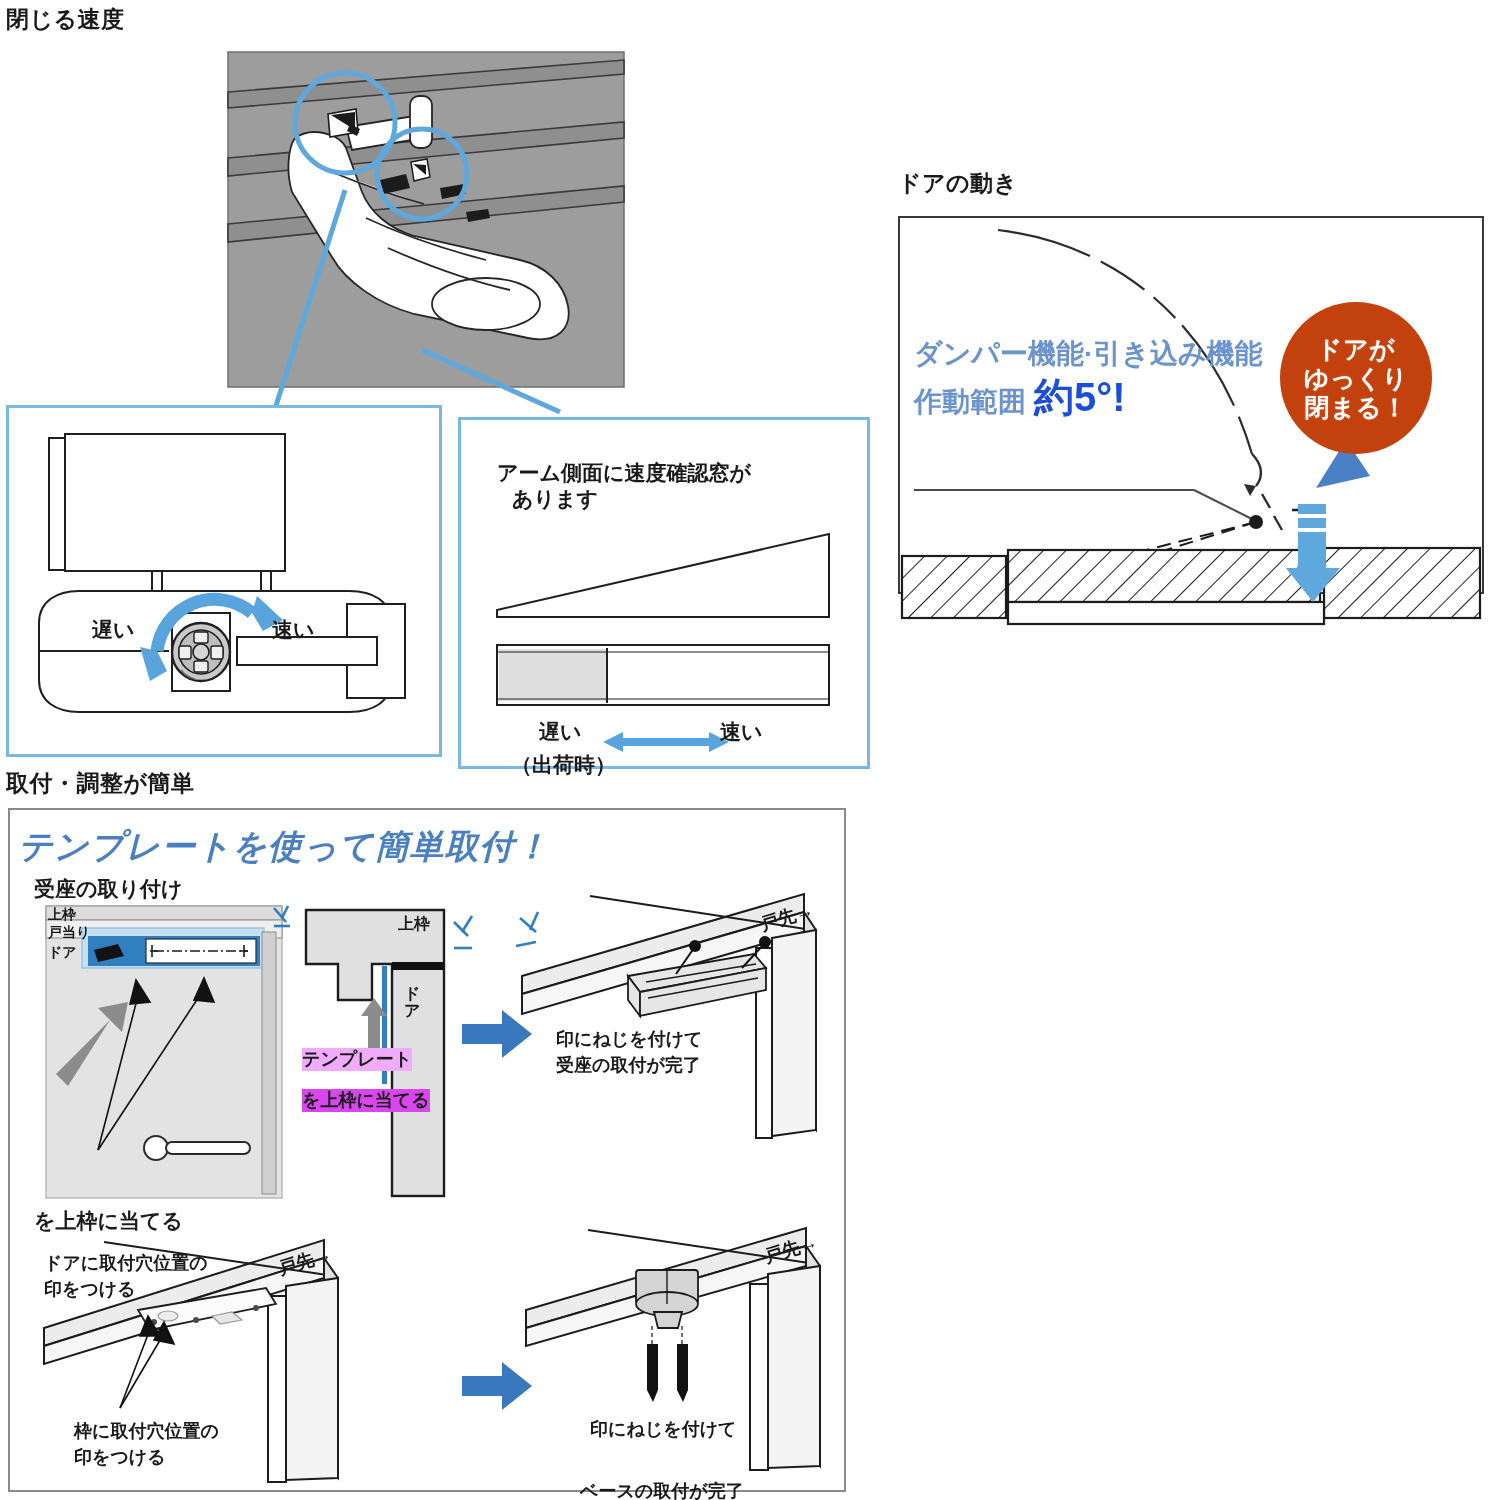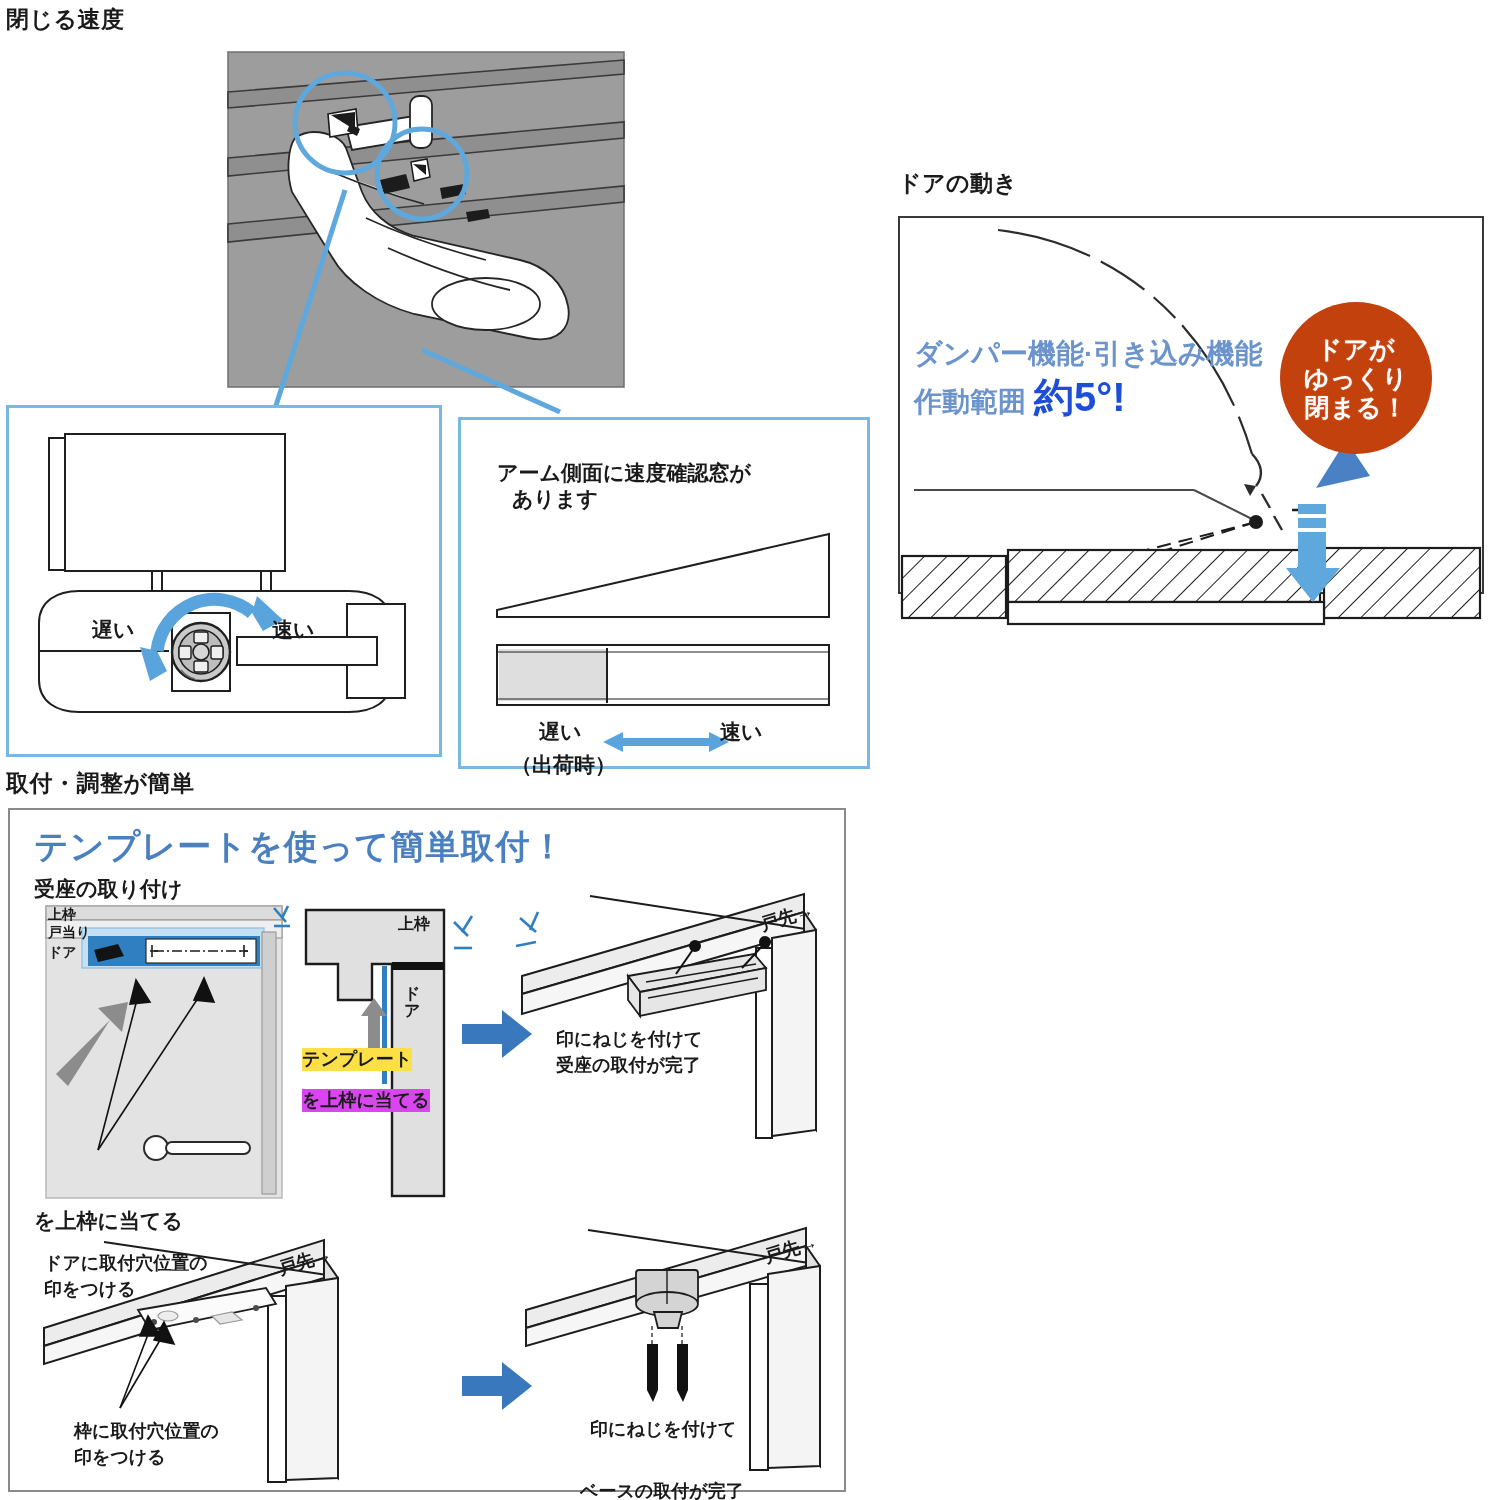--- a/index.html
+++ b/index.html
@@ -193,21 +193,21 @@
         <span>閉まる！</span>
       </span>
     </div>
   </div>
 </div>
 
 <div class="abs ttl" style="left:6px;top:768px;">取付・調整が簡単</div>
 
 <div class="abs graybox" style="left:8px;top:808px;width:838px;height:684px;">
 
-  <div class="abs hd-blue" style="left:24px;top:14px;">テンプレートを使って簡単取付！</div>
+  <div class="abs hd-blue" style="left:8px;top:14px;font-style:italic;">テンプレートを使って簡単取付！</div>
 
   <div class="abs lbl" style="left:24px;top:66px;">受座の取り付け</div>
 
   <div class="abs" style="left:14px;top:92px;width:268px;height:300px;">
     <svg width="268" height="300" viewBox="0 0 268 300">
       <rect x="22" y="4" width="236" height="292" fill="#e3e3e3" stroke="#b5b5b5" stroke-width="1.4"></rect>
       <rect x="22" y="4" width="236" height="14" fill="#dcdcdc" stroke="#9a9a9a" stroke-width="1.2"></rect>
       <rect x="22" y="18" width="236" height="18" fill="#efefef" stroke="#9a9a9a" stroke-width="1.2"></rect>
       <rect x="58" y="26" width="182" height="40" fill="#c5dff3" stroke="#8bbfe2" stroke-width="1.2"></rect>
       <rect x="64" y="34" width="172" height="30" fill="#2f7fc1"></rect>
@@ -255,21 +255,21 @@
       <path d="M74 152 l0 -36 l-7 0 l13 -18 l13 18 l-7 0 l0 36 Z" fill="#8c8c8c"></path>
       <g stroke="#2f7fc1" stroke-width="2.6" fill="none">
         <line x1="160" y1="22" x2="174" y2="36"></line>
         <line x1="160" y1="48" x2="178" y2="48"></line>
         <line x1="178" y1="16" x2="168" y2="32"></line>
       </g>
     </svg>
     <div class="abs lbl-xs" style="left:104px;top:14px;font-size:16px;">上枠</div>
     <div class="abs lbl-xs" style="left:110px;top:86px;font-size:16px;width:18px;line-height:1.05;">ドア</div>
   </div>
-  <div class="abs lbl-s" style="left:292px;top:238px;background:#fde047;">テンプレート</div>
+  <div class="abs lbl-s" style="left:292px;top:238px;background:#f0abfc;">テンプレート</div>
   <div class="abs lbl-s" style="left:292px;top:279px;background:#d946ef;">を上枠に当てる</div>
 
   <svg class="abs" style="left:452px;top:200px;" width="72" height="48" viewBox="0 0 72 48">
     <path d="M0 14 l40 0 l0 -14 l30 24 l-30 24 l0 -14 l-40 0 Z" fill="#3a78bd"></path>
   </svg>
 
   <div class="abs" style="left:506px;top:80px;width:330px;height:250px;">
     <svg width="330" height="250" viewBox="0 0 330 250">
       <path d="M6 86 L288 4 L288 22 L6 104 Z" fill="#ececec" stroke="#1c1c1c" stroke-width="2"></path>
       <path d="M6 104 L288 22 L288 42 L6 124 Z" fill="#f6f6f6" stroke="#1c1c1c" stroke-width="2"></path>

